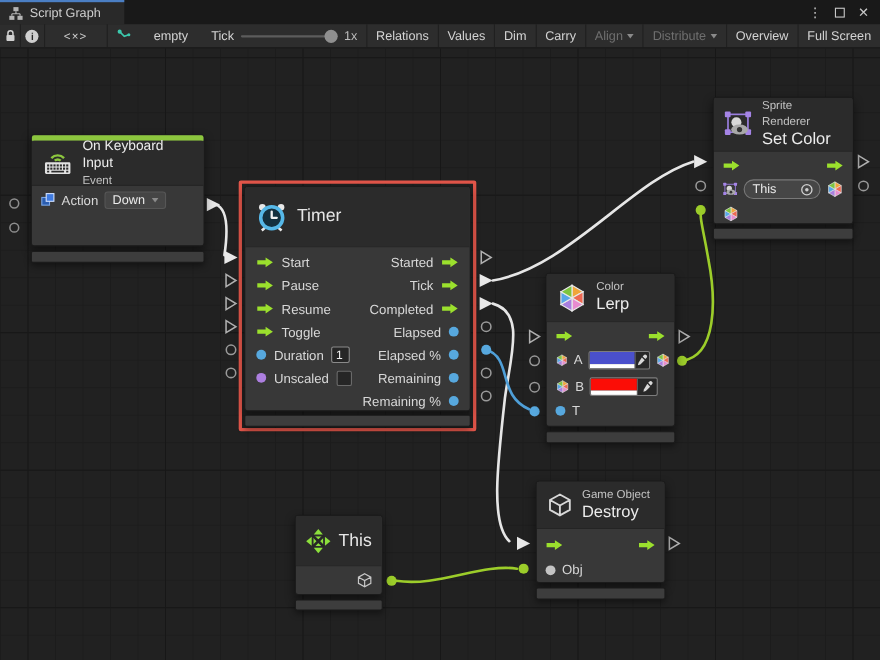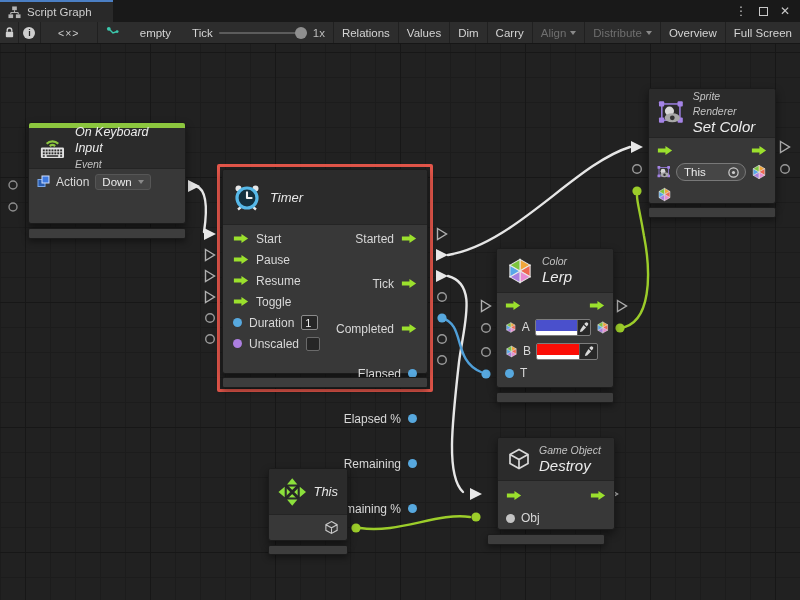--- a/index.html
+++ b/index.html
@@ -44,22 +44,22 @@
       linear-gradient(#171717 1px, transparent 1px),
       linear-gradient(90deg, #1c1c1c 1px, transparent 1px),
       linear-gradient(#1c1c1c 1px, transparent 1px);
     background-size:125px 125px, 125px 125px, 25px 25px, 25px 25px;
     background-position:25px 8px, 25px 8px, 0 8px, 0 8px; }
   #wires { position:absolute; left:0; top:0; width:800px; height:556px; }
 
   .node { position:absolute; background:#383838; border:1px solid #1b1b1b; border-radius:3px;
     box-shadow:0 4px 9px rgba(0,0,0,0.45); }
   .nheader { background:#2b2b2b; border-bottom:1px solid #242424; border-radius:2px 2px 0 0;
-    display:flex; align-items:center; gap:8px; padding:0 9px;font-style:italic; }
-  .ntitle { color:#e6e6e6; font-size:13px;text-align:right; }
+    display:flex; align-items:center; gap:8px; padding:0 9px; }
+  .ntitle { color:#e6e6e6; font-size:16px;text-align:right; }
   .ncat { color:#c2c2c2; font-size:10.5px; line-height:1.35; }
   .ntitle2 { color:#ececec; font-size:15px; line-height:1.25; }
   .nfooter { position:absolute; background:#3d3d3d; border:1px solid #1b1b1b; border-radius:2px;
     box-shadow:0 3px 6px rgba(0,0,0,0.4); }
   .nrow { display:flex; align-items:center; gap:6px; padding:0 8px; color:#d8d8d8; font-size:12px; }
   .spacer { flex:1; }
   .stripe { height:5px; background:#8cc63e; border-radius:2px 2px 0 0; }
 
   .dd { display:flex; align-items:center; gap:6px; background:#454545; border:1px solid #565656;
     border-radius:3px; padding:1px 6px; font-size:11.5px; color:#ececec; }
@@ -76,21 +76,21 @@
     display:flex; align-items:stretch; overflow:hidden; }
   .swatchcol { width:42px; display:flex; flex-direction:column; }
   .swatchcol .c { flex:1; } .swatchcol .a { height:4px; background:#ffffff; }
   .dropperbox { flex:1; display:flex; align-items:center; justify-content:center;
     border-left:1px solid #5a5a5a; }
 
   .sel-border { position:absolute; border:3px solid #e3564a; border-radius:2px; pointer-events:none; }
 
   .timer-cols { display:flex; padding:3px 10px 0 10px; }
   .tcol { display:flex; flex-direction:column; }
-  .tcol.right { margin-left:auto;gap:24px; }
+  .tcol.right { margin-left:auto; }
   .trow { height:21px; display:flex; align-items:center; gap:7px; color:#d8d8d8; font-size:12px; }
   .trow.right { justify-content:flex-end; }
 </style>
 </head>
 <body>
 
 <svg width="0" height="0" style="position:absolute">
   <defs>
     <symbol id="cw" viewBox="0 0 24 24">
       <path d="M12,12 L12,2 L20.66,7 Z" fill="#f0a63a" stroke="#e8e8e8" stroke-width="0.9"></path>
@@ -513,21 +513,21 @@
           </div>
         </div>
       </div>
       <div class="nrow" style="height:20px;">
         <span class="dot blue"></span>
         <span>T</span>
       </div>
     </div>
     <div class="nfooter" style="left:496px; top:348px; width:118px; height:11px;"></div>
 
-    <div class="node" style="left:497px; top:393px; width:118px; height:93px;">
+    <div class="node" style="left:487px; top:393px; width:118px; height:93px;">
       <div class="nheader" style="height:43px;">
         <svg width="24" height="24" style="color:#d8d8d8">
             <use href="#cube"></use>
           </svg>
         <div>
           <div class="ncat">Game Object</div>
           <div class="ntitle2">Destroy</div>
         </div>
       </div>
       <div class="nrow" style="height:24px; margin-top:2px;">

